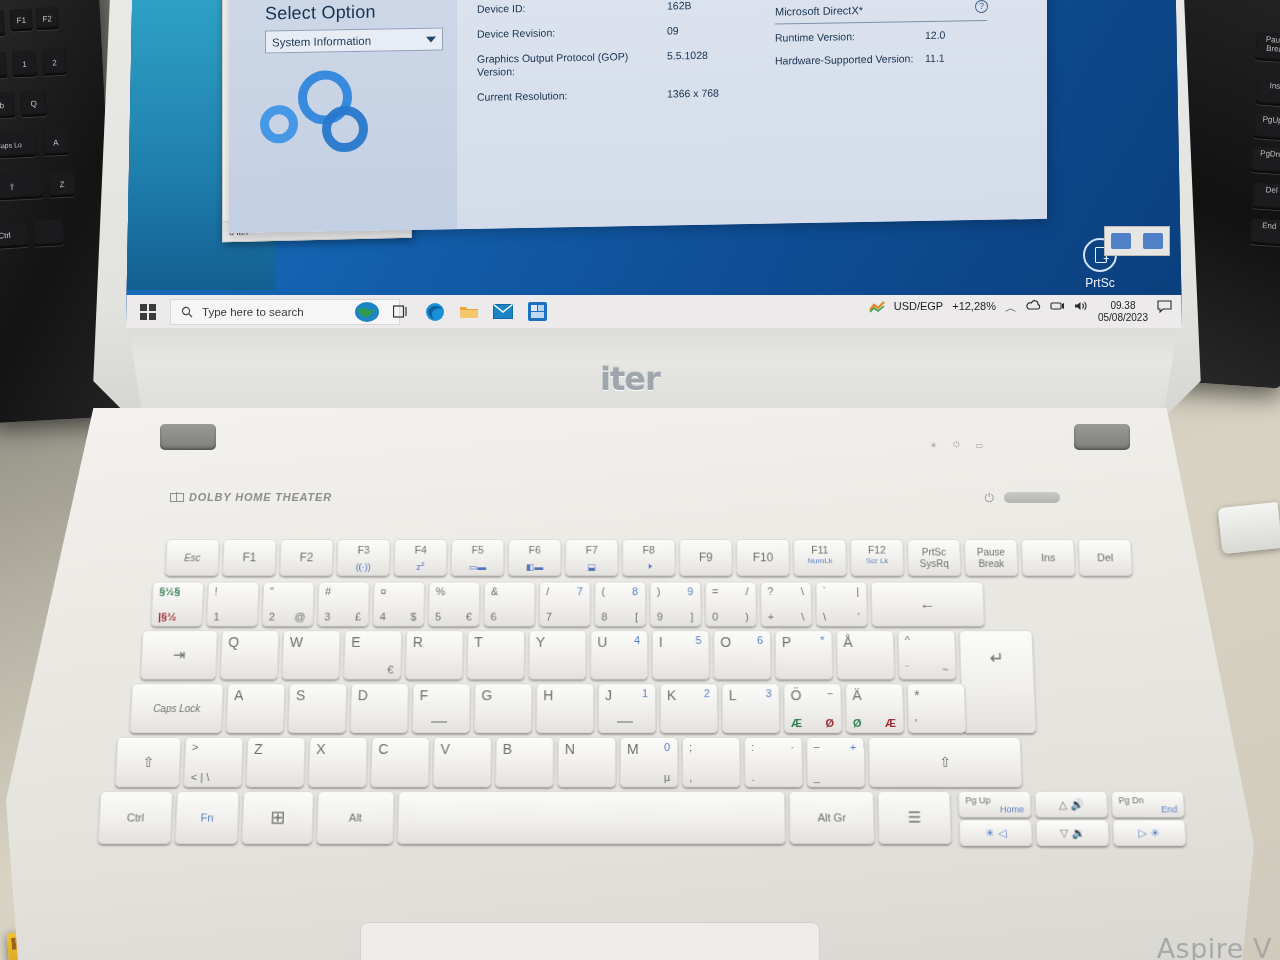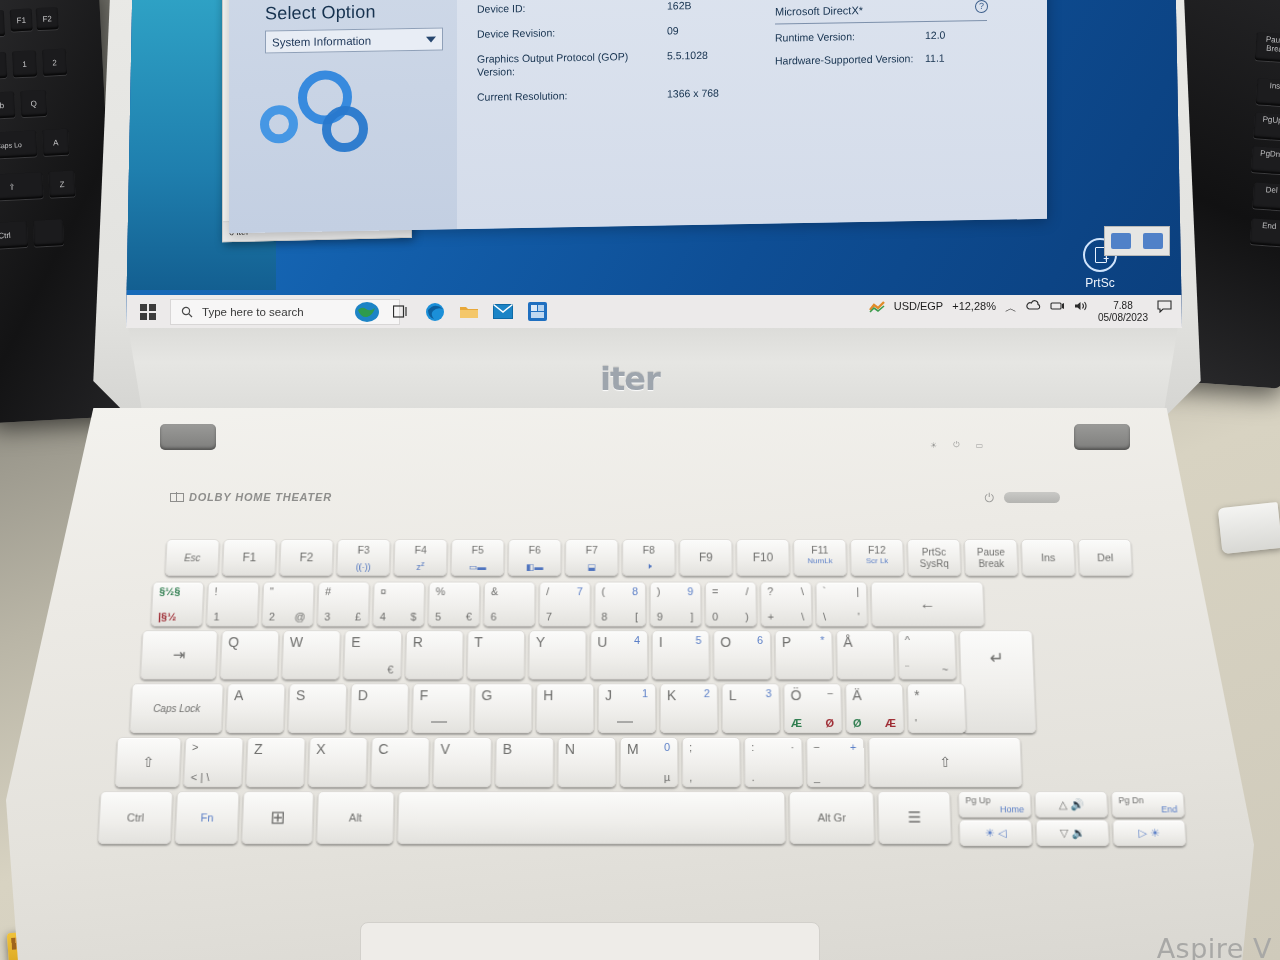--- a/index.html
+++ b/index.html
@@ -366,21 +366,21 @@
               </svg>
           </span>
           <span>
             <svg width="15" height="12" viewBox="0 0 15 12">
                 <path d="M1 4.5h2.5L6.5 2v8L3.5 7.5H1z" fill="#2b2b2b"></path>
                 <path d="M8.5 3.5a4 4 0 0 1 0 5" fill="none" stroke="#2b2b2b" stroke-width="1.1"></path>
                 <path d="M10.5 2a6.5 6.5 0 0 1 0 8" fill="none" stroke="#2b2b2b" stroke-width="1.1"></path>
               </svg>
           </span>
           <span class="tray-clock">
-            <div>7.88</div>
+            <div>09.38</div>
             <div>05/08/2023</div>
           </span>
           <span>
             <svg width="15" height="13" viewBox="0 0 15 13">
                 <path d="M1 1h13v8H6l-3 3V9H1z" fill="none" stroke="#2b2b2b" stroke-width="1.1"></path>
               </svg>
           </span>
         </div>
       </div>
     </div>

